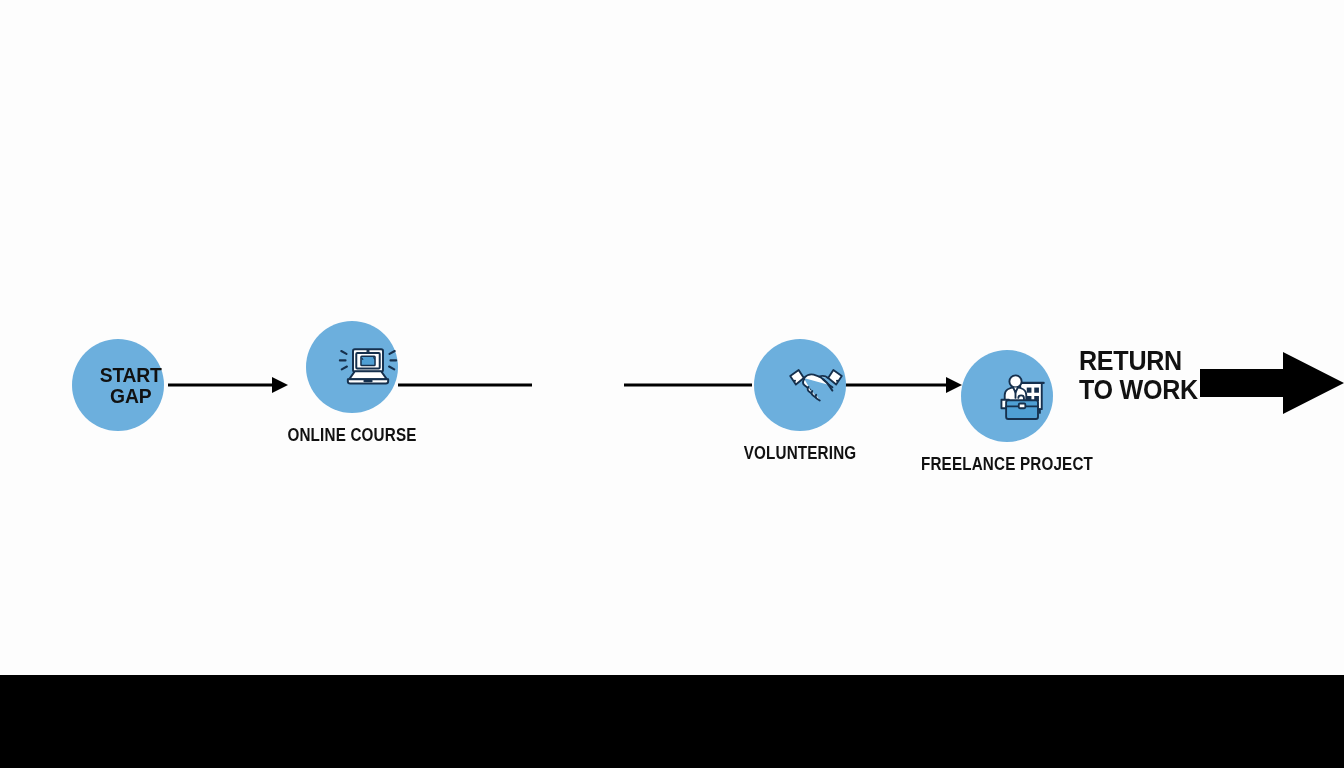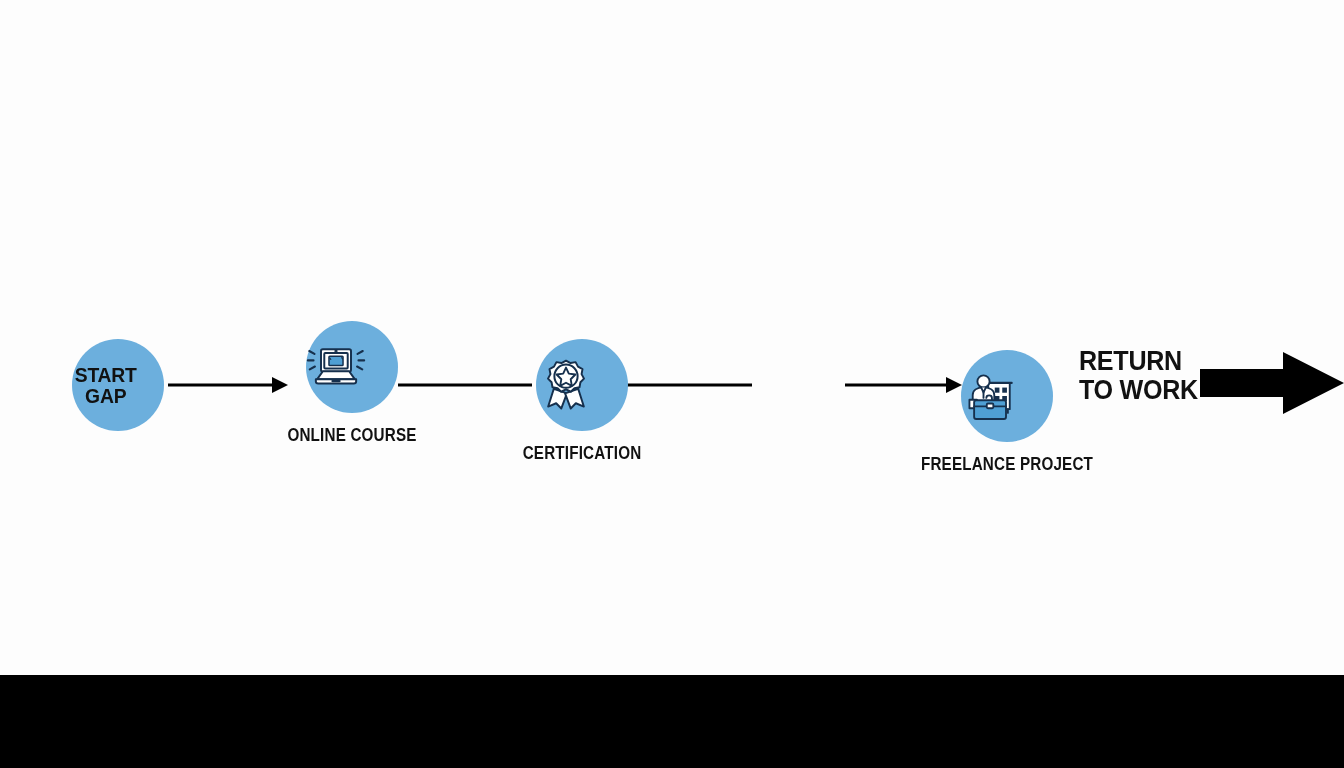--- a/index.html
+++ b/index.html
@@ -41,21 +41,21 @@
   .circle {
     position: absolute;
     left: 0;
     top: 0;
     width: 92px;
     height: 92px;
     border-radius: 50%;
     background: #6CAFDD;
     display: flex;
     align-items: center;
-    justify-content: flex-start;
+    justify-content: flex-end;
     box-sizing: border-box;
   }
   .start-text {
     font-family: "Liberation Sans", sans-serif;
     font-weight: bold;
     font-size: 21px;
     line-height: 1.02;
     letter-spacing: -0.2px;
     color: #111111;
     text-align: center;
@@ -162,38 +162,42 @@
             <path d="M56 25 L62 25" stroke-width="2.3"></path>
             <path d="M54.5 31.5 L60 34.5" stroke-width="2.3"></path>
             <path d="M25.5 22.5 L26.5 24" stroke="#16304d" stroke-width="1.1"></path>
             <path d="M38 22 L39 23.5" stroke="#16304d" stroke-width="1.1"></path>
           </g>
         </svg>
       </div>
       <div class="node-label">ONLINE COURSE</div>
     </div>
 
-    <div class="node" style="left:536px; top:339px;">
+
+    <div class="node" style="left:754px; top:339px;">
       <div class="circle">
         <svg class="icon-wrap" viewBox="0 0 64 64">
-          <g stroke="#16304d" stroke-width="2.1" fill="#ffffff" stroke-linecap="round" stroke-linejoin="round">
-            <path d="M19 36 L13 55 L21.5 51.5 L27 57 L33 41 Z"></path>
-            <path d="M45 36 L51 55 L42.5 51.5 L37 57 L31 41 Z"></path>
-            <path d="M32 6
-                     L36.8 8.6 L42.2 7.6 L44.8 12.4 L49.6 15 L48.6 20.4 L51.2 25.2 L47.4 29
-                     L46.4 34.4 L41 35.4 L37.2 39.2 L32 36.6 L26.8 39.2 L23 35.4 L17.6 34.4
-                     L16.6 29 L12.8 25.2 L15.4 20.4 L14.4 15 L19.2 12.4 L21.8 7.6 L27.2 8.6 Z"></path>
-            <circle cx="32" cy="22.6" r="12.4" fill="#ffffff"></circle>
-            <path d="M32 13.4 L35 19.8 L42 20.8 L37 25.9 L38.2 32.9 L32 29.6 L25.8 32.9 L27 25.9 L22 20.8 L29 19.8 Z" stroke-width="2"></path>
+          <g stroke="#16304d" stroke-width="2" fill="#ffffff" stroke-linecap="round" stroke-linejoin="round">
+            <path d="M4.5 22.5 L13.5 16 L19 24.5 L10.5 31.5 Z"></path>
+            <circle cx="9.5" cy="27.5" r="1.2" fill="#16304d" stroke="none"></circle>
+            <path d="M59.5 22.5 L50.5 16 L45 24.5 L53.5 31.5 Z"></path>
+            <circle cx="54.5" cy="27.5" r="1.2" fill="#16304d" stroke="none"></circle>
+            <path d="M19 24.5 C22 21.5 26 20 29.5 21 L35.5 23 C37.5 23.6 38.5 25 39.8 26.2 L46 32"></path>
+            <path d="M45 24.5 C42.5 22.5 39 21.5 35.5 23"></path>
+            <path d="M19.5 25.5 C17.5 28.5 18 31 20 32.5 L26 37"></path>
+            <path d="M24 34 C22.5 36 23 38 24.8 39.2 L29 42"></path>
+            <path d="M28 38.5 C26.8 40.4 27.2 42.2 28.8 43.3 L32.5 45.8"></path>
+            <path d="M32.2 42.5 C31.2 44.2 31.6 45.7 33 46.6 L36 48.5"></path>
+            <path d="M39.8 26.2 C42.5 28 44.5 30.5 46 33 L49.5 38"></path>
+            <path d="M46 32 L49.5 34.5"></path>
           </g>
         </svg>
       </div>
-      <div class="node-label">CERTIFICATION</div>
-    </div>
-
+      <div class="node-label">VOLUNTERING</div>
+    </div>
 
     <div class="node" style="left:961px; top:350px;">
       <div class="circle">
         <svg class="icon-wrap" viewBox="0 0 64 64">
           <g stroke="#16304d" stroke-width="2" fill="#ffffff" stroke-linecap="round" stroke-linejoin="round">
             <path d="M29 18 L52 18 L52 46 L29 46 Z" fill="#ffffff"></path>
             <path d="M27 18 L54 18" stroke-width="2.4"></path>
             <path d="M50 46 L50 50"></path>
             <rect x="36" y="23" width="5" height="5.5" fill="#16304d" stroke="none"></rect>
             <rect x="44" y="23" width="5" height="5.5" fill="#16304d" stroke="none"></rect>

